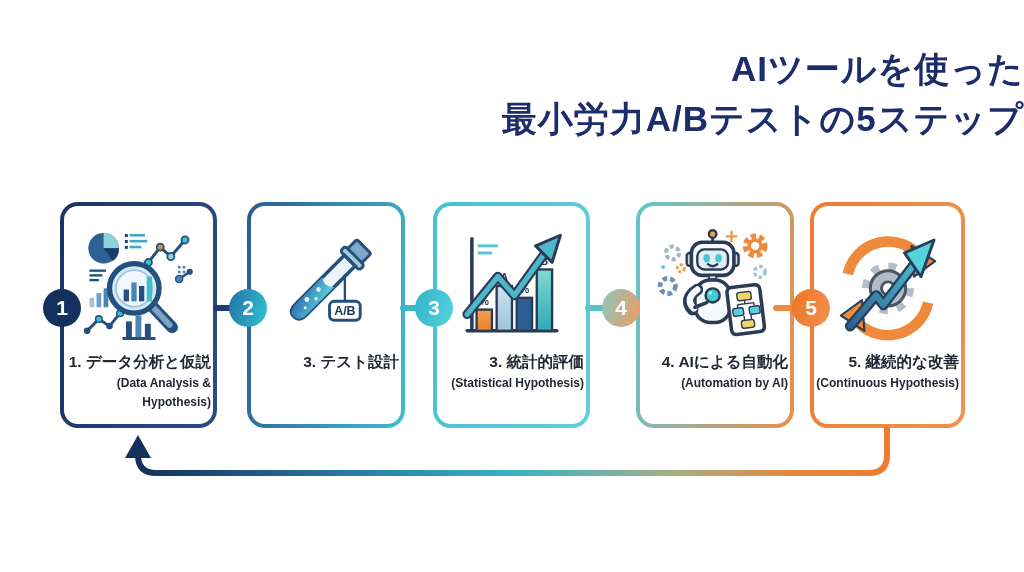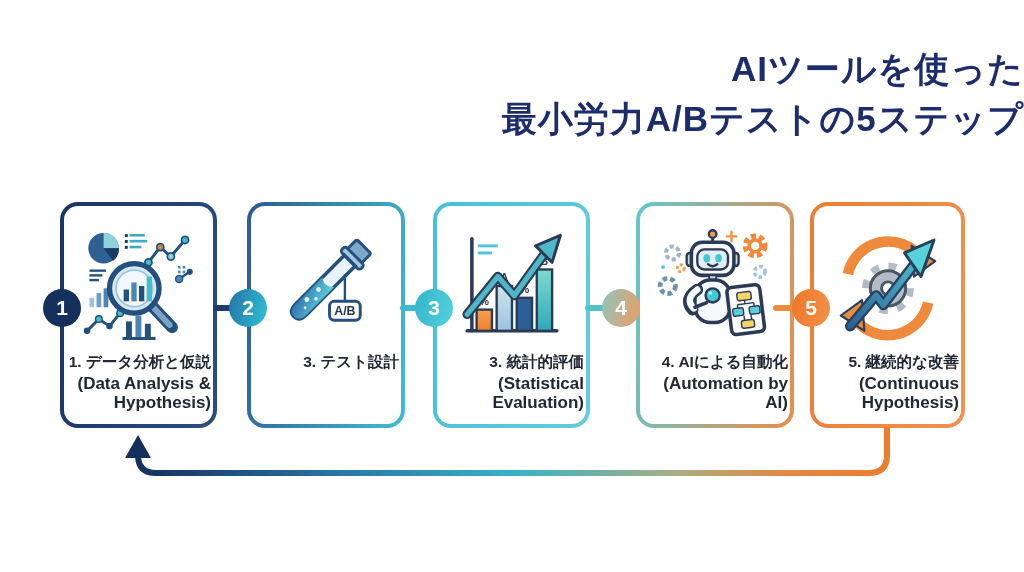--- a/index.html
+++ b/index.html
@@ -29,21 +29,21 @@
   .icon-wrap {
     position:absolute; top:18px; left:50%; transform:translateX(-50%);
     width:118px; height:124px;
   }
   .icon-wrap svg { width:100%; height:100%; display:block; }
   .label {
     position:absolute; top:146px; left:2px; right:2px;
     text-align:right; color:#222833; font-weight:700;
   }
   .label .ja { font-size:15.5px; line-height:20px; margin-bottom:2px; }
-  .label .en { font-size:17px;  line-height:19px; }
+  .label .en { font-size:12px;  line-height:19px; }
   .badge {
     position:absolute; top:289px; width:38px; height:38px; border-radius:50%;
     display:flex; align-items:center; justify-content:center;
     color:#ffffff; font-weight:700; font-size:21px; z-index:5;
   }
   .badge1 { left:43px;  background:#14305c; }
   .badge2 { left:229px; background:linear-gradient(105deg,#2471a4,#2fc3d6); }
   .badge3 { left:415px; background:linear-gradient(105deg,#31b4cb,#55d2de); }
   .badge4 { left:602px; background:linear-gradient(105deg,#8cc7bd,#f09a63); }
   .badge5 { left:792px; background:linear-gradient(105deg,#ee7526,#f2924c); }
@@ -190,21 +190,21 @@
           <text x="43.5" y="46" text-anchor="middle" font-size="9" font-weight="bold" fill="#2b3a55">A</text>
           <text x="60.5" y="56" text-anchor="middle" font-size="9" font-weight="bold" fill="#2b3a55">%</text>
           <text x="77.5" y="32" text-anchor="middle" font-size="9" font-weight="bold" fill="#2b3a55">B</text>
           <polyline points="12,74 38,42 52,58 78,22" fill="none" stroke="#2b3a55" stroke-width="8" stroke-linejoin="round" stroke-linecap="round"></polyline>
           <polyline points="12,74 38,42 52,58 78,22" fill="none" stroke="#4fb8c8" stroke-width="4.5" stroke-linejoin="round" stroke-linecap="round"></polyline>
           <polygon points="70,16 91,7 84,30" fill="#4fb8c8" stroke="#2b3a55" stroke-width="2.5" stroke-linejoin="round"></polygon>
         </svg>
       </div>
       <div class="label">
         <div class="ja">3. 統計的評価</div>
-        <div class="en">(Statistical Evaluation)</div>
+        <div class="en">(Statistical Hypothesis)</div>
       </div>
     </div>
   </div>
 
   <div class="card card4">
     <div class="card-inner">
       <div class="icon-wrap">
         <svg viewBox="0 0 100 100">
           <circle cx="84" cy="16" r="8" fill="none" stroke="#ef8a3c" stroke-width="5" stroke-dasharray="4.2 2.6"></circle>
           <circle cx="84" cy="16" r="5" fill="#ffffff" stroke="#ef8a3c" stroke-width="3"></circle>

